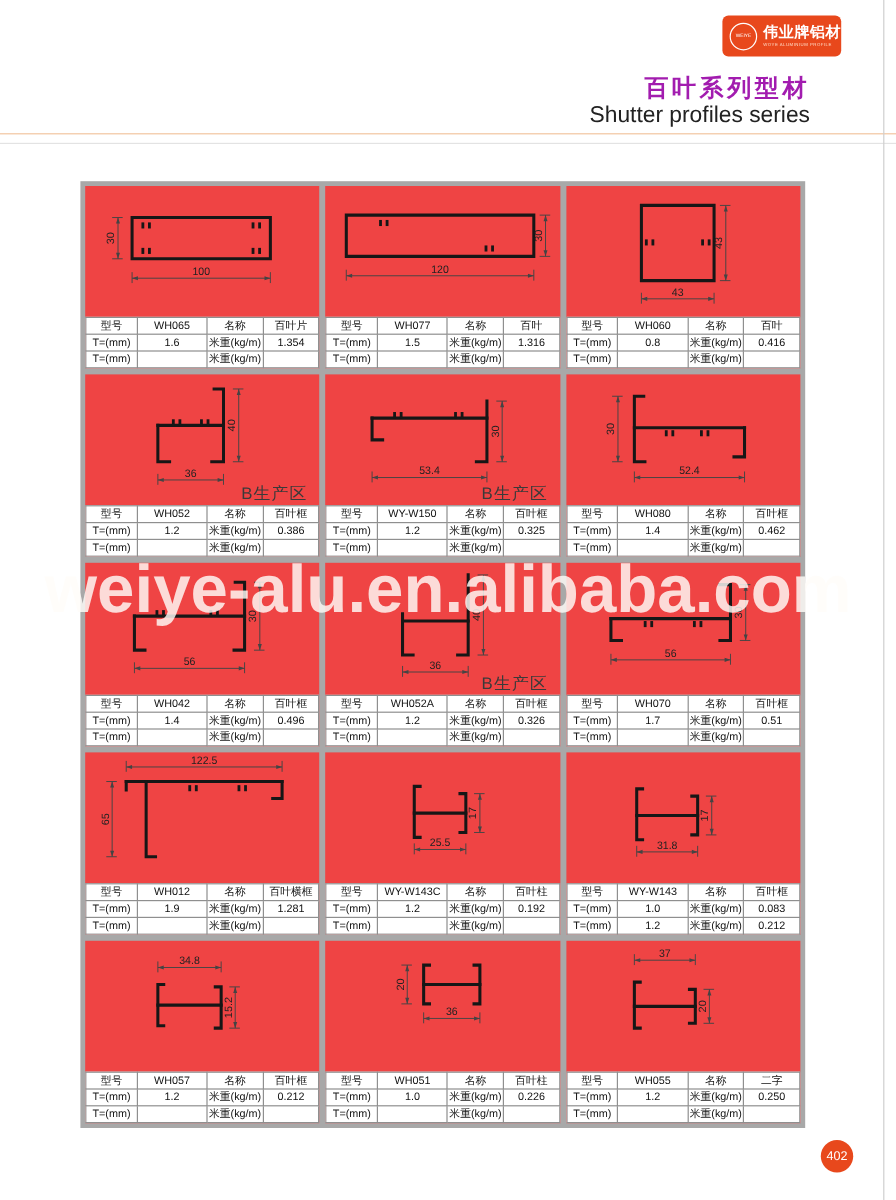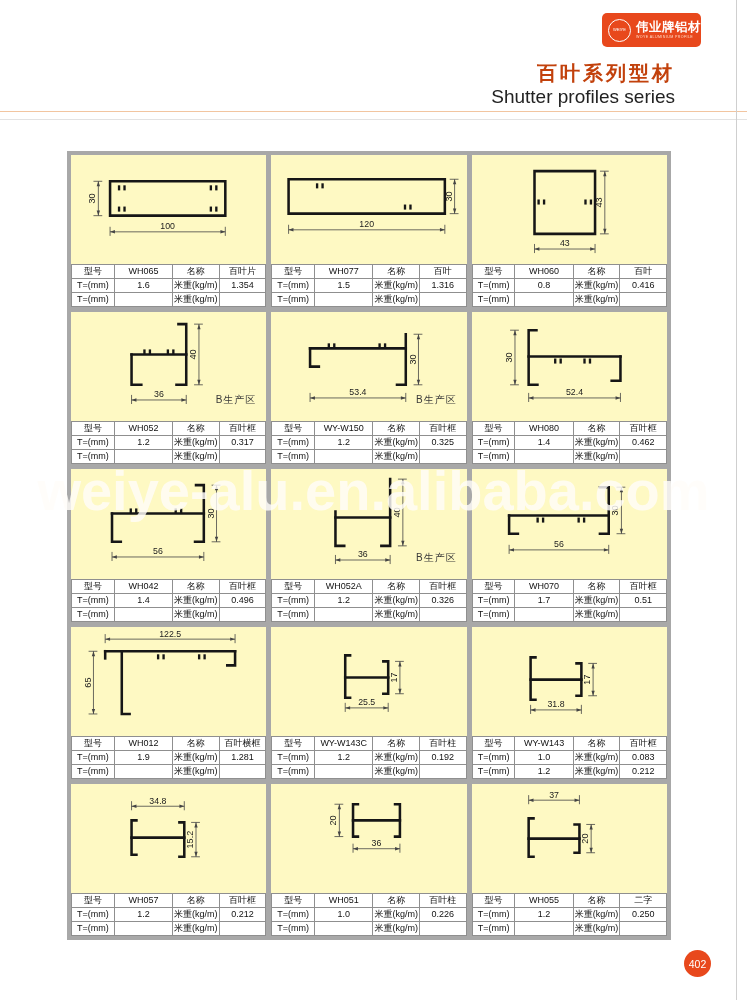--- a/index.html
+++ b/index.html
@@ -7,35 +7,35 @@
         font-family:"Liberation Sans", sans-serif;overflow:hidden;}
 
   
   .logo{position:absolute;left:602px;top:13px;width:99px;height:34px;background:#e8481c;
         border-radius:5px;display:flex;align-items:center;gap:5px;padding:0 6px;box-sizing:border-box;}
   .logo-seal{width:21px;height:21px;border:1.5px solid #fff;border-radius:50%;flex:0 0 auto;
         color:#fff;font-size:4px;line-height:1;display:flex;align-items:center;justify-content:center;}
   .logo-col{display:flex;flex-direction:column;justify-content:center;}
   .logo-cn{font-size:12.5px;font-weight:bold;color:#fff;letter-spacing:0.5px;line-height:1.1;white-space:nowrap;}
   .logo-en{font-size:3.6px;color:#ffd9c4;letter-spacing:0.4px;white-space:nowrap;}
-  .title-cn{position:absolute;top:60px;right:72px;font-size:20px;font-weight:bold;color:#c2410c;
+  .title-cn{position:absolute;top:60px;right:72px;font-size:20px;font-weight:bold;color:#a21caf;
         letter-spacing:3px;white-space:nowrap;}
   .title-en{position:absolute;top:86px;right:72px;font-size:19px;color:#222;white-space:nowrap;}
   .rule-a{position:absolute;left:0;top:111px;width:747px;height:1px;background:#f2c5a0;}
   .rule-b{position:absolute;left:0;top:119px;width:747px;height:1px;background:#e3e3e3;}
   .page-edge{position:absolute;left:736px;top:0;width:1px;height:1000px;background:#cfcfcf;}
 
   
   .grid{position:absolute;left:67px;top:151px;width:604px;height:789px;background:#a8a8a8;
         box-sizing:border-box;padding:4px;display:grid;
         grid-template-columns:repeat(3,1fr);grid-template-rows:repeat(5,1fr);gap:5px;}
-  .cell{background:#fef9c3;display:flex;flex-direction:column;overflow:hidden;}
+  .cell{background:#ef4444;display:flex;flex-direction:column;overflow:hidden;}
   .drawing{flex:1;position:relative;}
   .drawing svg{position:absolute;left:0;top:0;width:100%;height:100%;}
-  .note{position:absolute;right:10px;bottom:14px;font-size:10px;color:#3a3a3a;letter-spacing:1px;margin-top:28px;}
+  .note{position:absolute;right:10px;bottom:0;font-size:14px;color:#3a3a3a;letter-spacing:1px;margin-top:28px;}
   table.spec{width:100%;border-collapse:collapse;background:#fff;table-layout:fixed;flex:0 0 auto;}
   .spec td{border:1px solid #8f8f8f;height:13px;font-size:9px;line-height:13px;text-align:center;
         padding:0;color:#111;overflow:hidden;white-space:nowrap;}
   .spec .c1{width:22%;} .spec .c2{width:30%;} .spec .c3{width:24%;} .spec .c4{width:24%;}
 
   
   .watermark{position:absolute;top:458px;left:0;width:747px;text-align:center;z-index:5;
         font-size:56px;font-weight:bold;color:rgba(255,253,249,0.82);pointer-events:none;white-space:nowrap;}
 
   
@@ -276,21 +276,21 @@
         <tr>
           <td>型号</td>
           <td>WH052</td>
           <td>名称</td>
           <td>百叶框</td>
         </tr>
         <tr>
           <td>T=(mm)</td>
           <td>1.2</td>
           <td>米重(kg/m)</td>
-          <td>0.317</td>
+          <td>0.386</td>
         </tr>
         <tr>
           <td>T=(mm)</td>
           <td></td>
           <td>米重(kg/m)</td>
           <td></td>
         </tr>
       </tbody>
     </table>
   </div>

